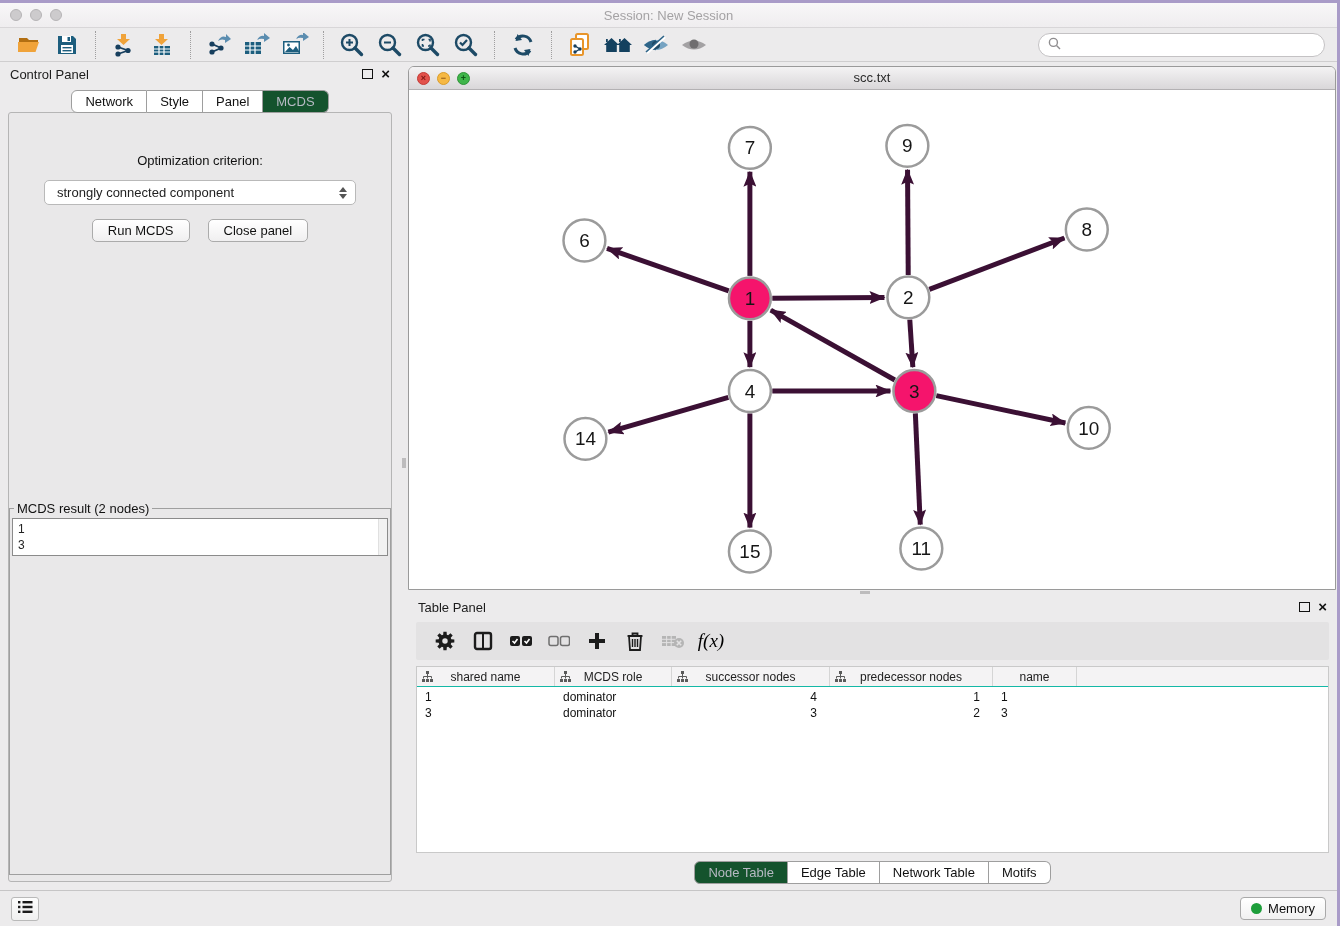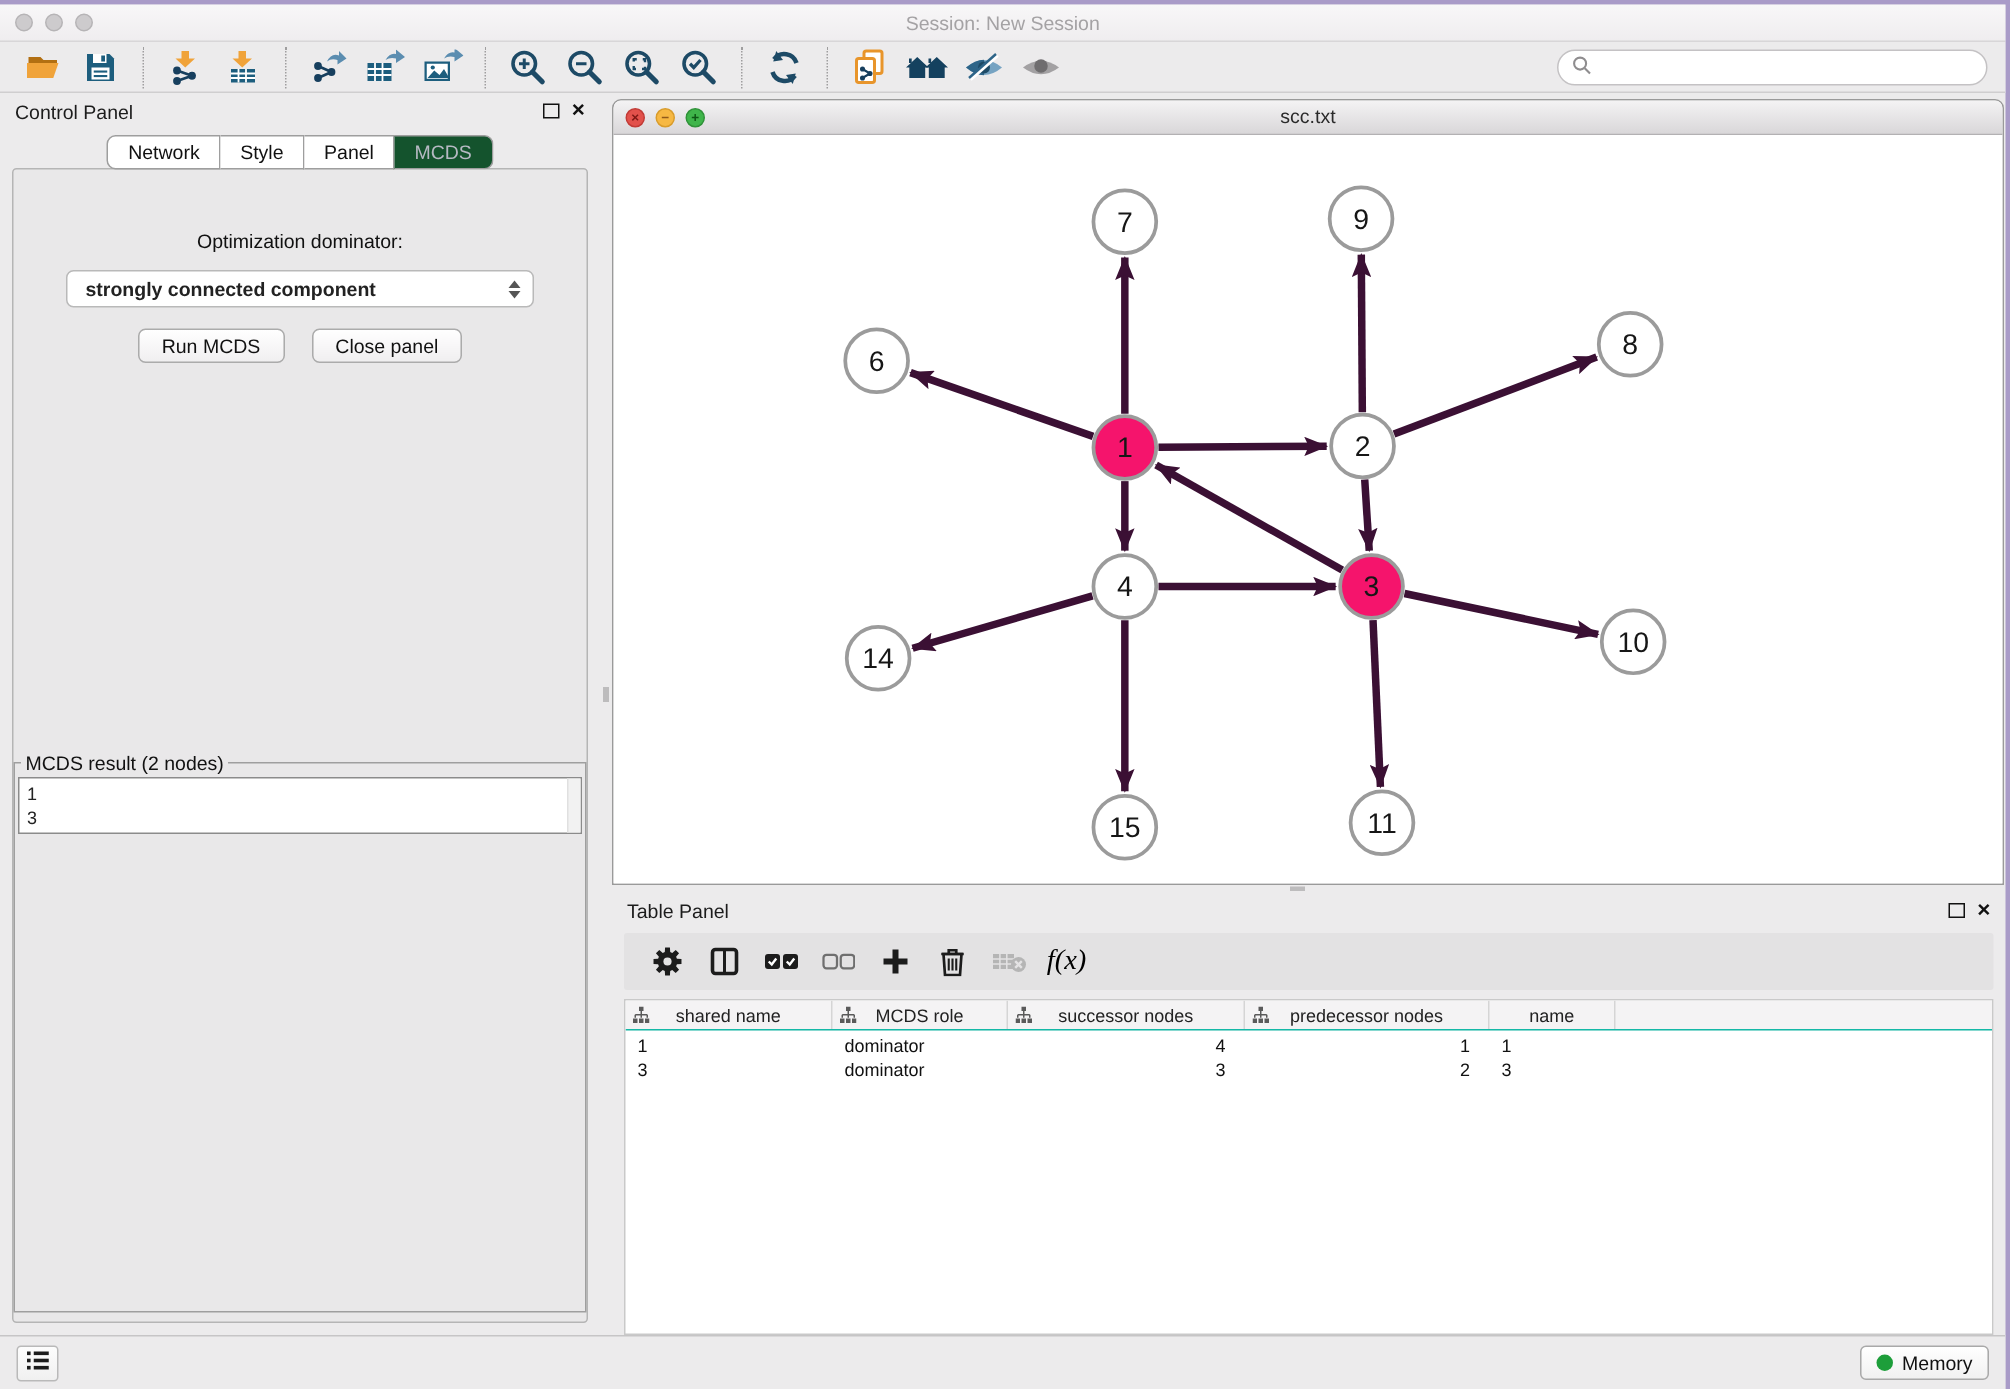--- a/index.html
+++ b/index.html
@@ -39,21 +39,21 @@
          display:flex; align-items:center; color:#111; }
   .tab:first-child { border-left-width:1px; border-radius:6px 0 0 6px; }
   .tab:last-child { border-radius:0 6px 6px 0; }
   .tab.sel { background:#14532d; color:#b6b9c3; }
   .cp-tabs { margin-top:4px; margin-bottom:-1px; }
   .panel-body { flex:1; margin:0 8px 8px 8px; border:1px solid #b5b5b5; border-radius:3px; background:#e9e8e9;
                 display:flex; flex-direction:column; align-items:center; padding-top:40px; min-height:0; }
   .opt-label { font-size:13px; color:#111; margin-bottom:12px; }
   .selectbox { width:312px; height:25px; background:#fff; border:1px solid #b9b9b9; border-radius:5px;
                display:flex; align-items:center; padding:0 8px 0 12px; font-size:13px; }
-  .selectbox .sel-text { flex:1;font-weight:bold; }
+  .selectbox .sel-text { flex:1; }
   .stepper { display:flex; flex-direction:column; gap:2px; align-items:center; }
   .tri-up { width:0; height:0; border-left:4px solid transparent; border-right:4px solid transparent; border-bottom:5px solid #555; }
   .tri-dn { width:0; height:0; border-left:4px solid transparent; border-right:4px solid transparent; border-top:5px solid #555; }
   .btn-row { display:flex; gap:18px; margin-top:14px; }
   .pbtn { background:linear-gradient(#ffffff,#f0eff0); border:1px solid #ababab; border-radius:5px;
           padding:3px 15px; font-size:13px; color:#111; }
   .result-fieldset { margin-top:auto; margin-bottom:6px; width:382px; height:374px;
                      border:1px solid #9f9f9f; padding:2px; background:transparent; }
   .result-fieldset legend { font-size:13px; color:#111; padding:0 3px; margin-left:2px; }
   .result-box { width:100%; height:100%; background:#fff; border:1px solid #8b8b8b; font-size:12px;
@@ -305,21 +305,21 @@
         <span class="float-box"></span>
         <span class="close-x">×</span>
       </div>
       <div class="cp-tabs" id="cp-tabs">
           <div class="tab">Network</div>
           <div class="tab">Style</div>
           <div class="tab">Panel</div>
           <div class="tab sel">MCDS</div>
         </div>
       <div class="panel-body">
-        <div class="opt-label">Optimization dominator:</div>
+        <div class="opt-label">Optimization criterion:</div>
         <div class="selectbox">
           <span class="sel-text">strongly connected component</span>
           <span class="stepper">
               <span class="tri-up"></span>
               <span class="tri-dn"></span>
             </span>
         </div>
         <div class="btn-row">
           <button class="pbtn">Run MCDS</button>
           <button class="pbtn">Close panel</button>
@@ -559,20 +559,26 @@
               </div>
               <div class="tr">
                 <div class="td al" style="width: 138px;">3</div>
                 <div class="td al" style="width: 117px;">dominator</div>
                 <div class="td ar" style="width: 158px;">3</div>
                 <div class="td ar" style="width: 163px;">2</div>
                 <div class="td al" style="width: 84px;">3</div>
               </div>
             </div>
         </div>
+        <div class="tp-tabs" id="tp-tabs">
+            <div class="tab sel">Node Table</div>
+            <div class="tab">Edge Table</div>
+            <div class="tab">Network Table</div>
+            <div class="tab">Motifs</div>
+          </div>
       </div>
     </div>
   </div>
 
   <div class="statusbar">
     <div class="list-btn">
       <span><svg width="16" height="14" viewBox="0 0 16 14">
             <rect x="1" y="1" width="2.4" height="2.4" fill="#1c1c1c"></rect>
             <rect x="5.5" y="1" width="10" height="2.4" fill="#1c1c1c"></rect>
             <rect x="1" y="5.8" width="2.4" height="2.4" fill="#1c1c1c"></rect>

